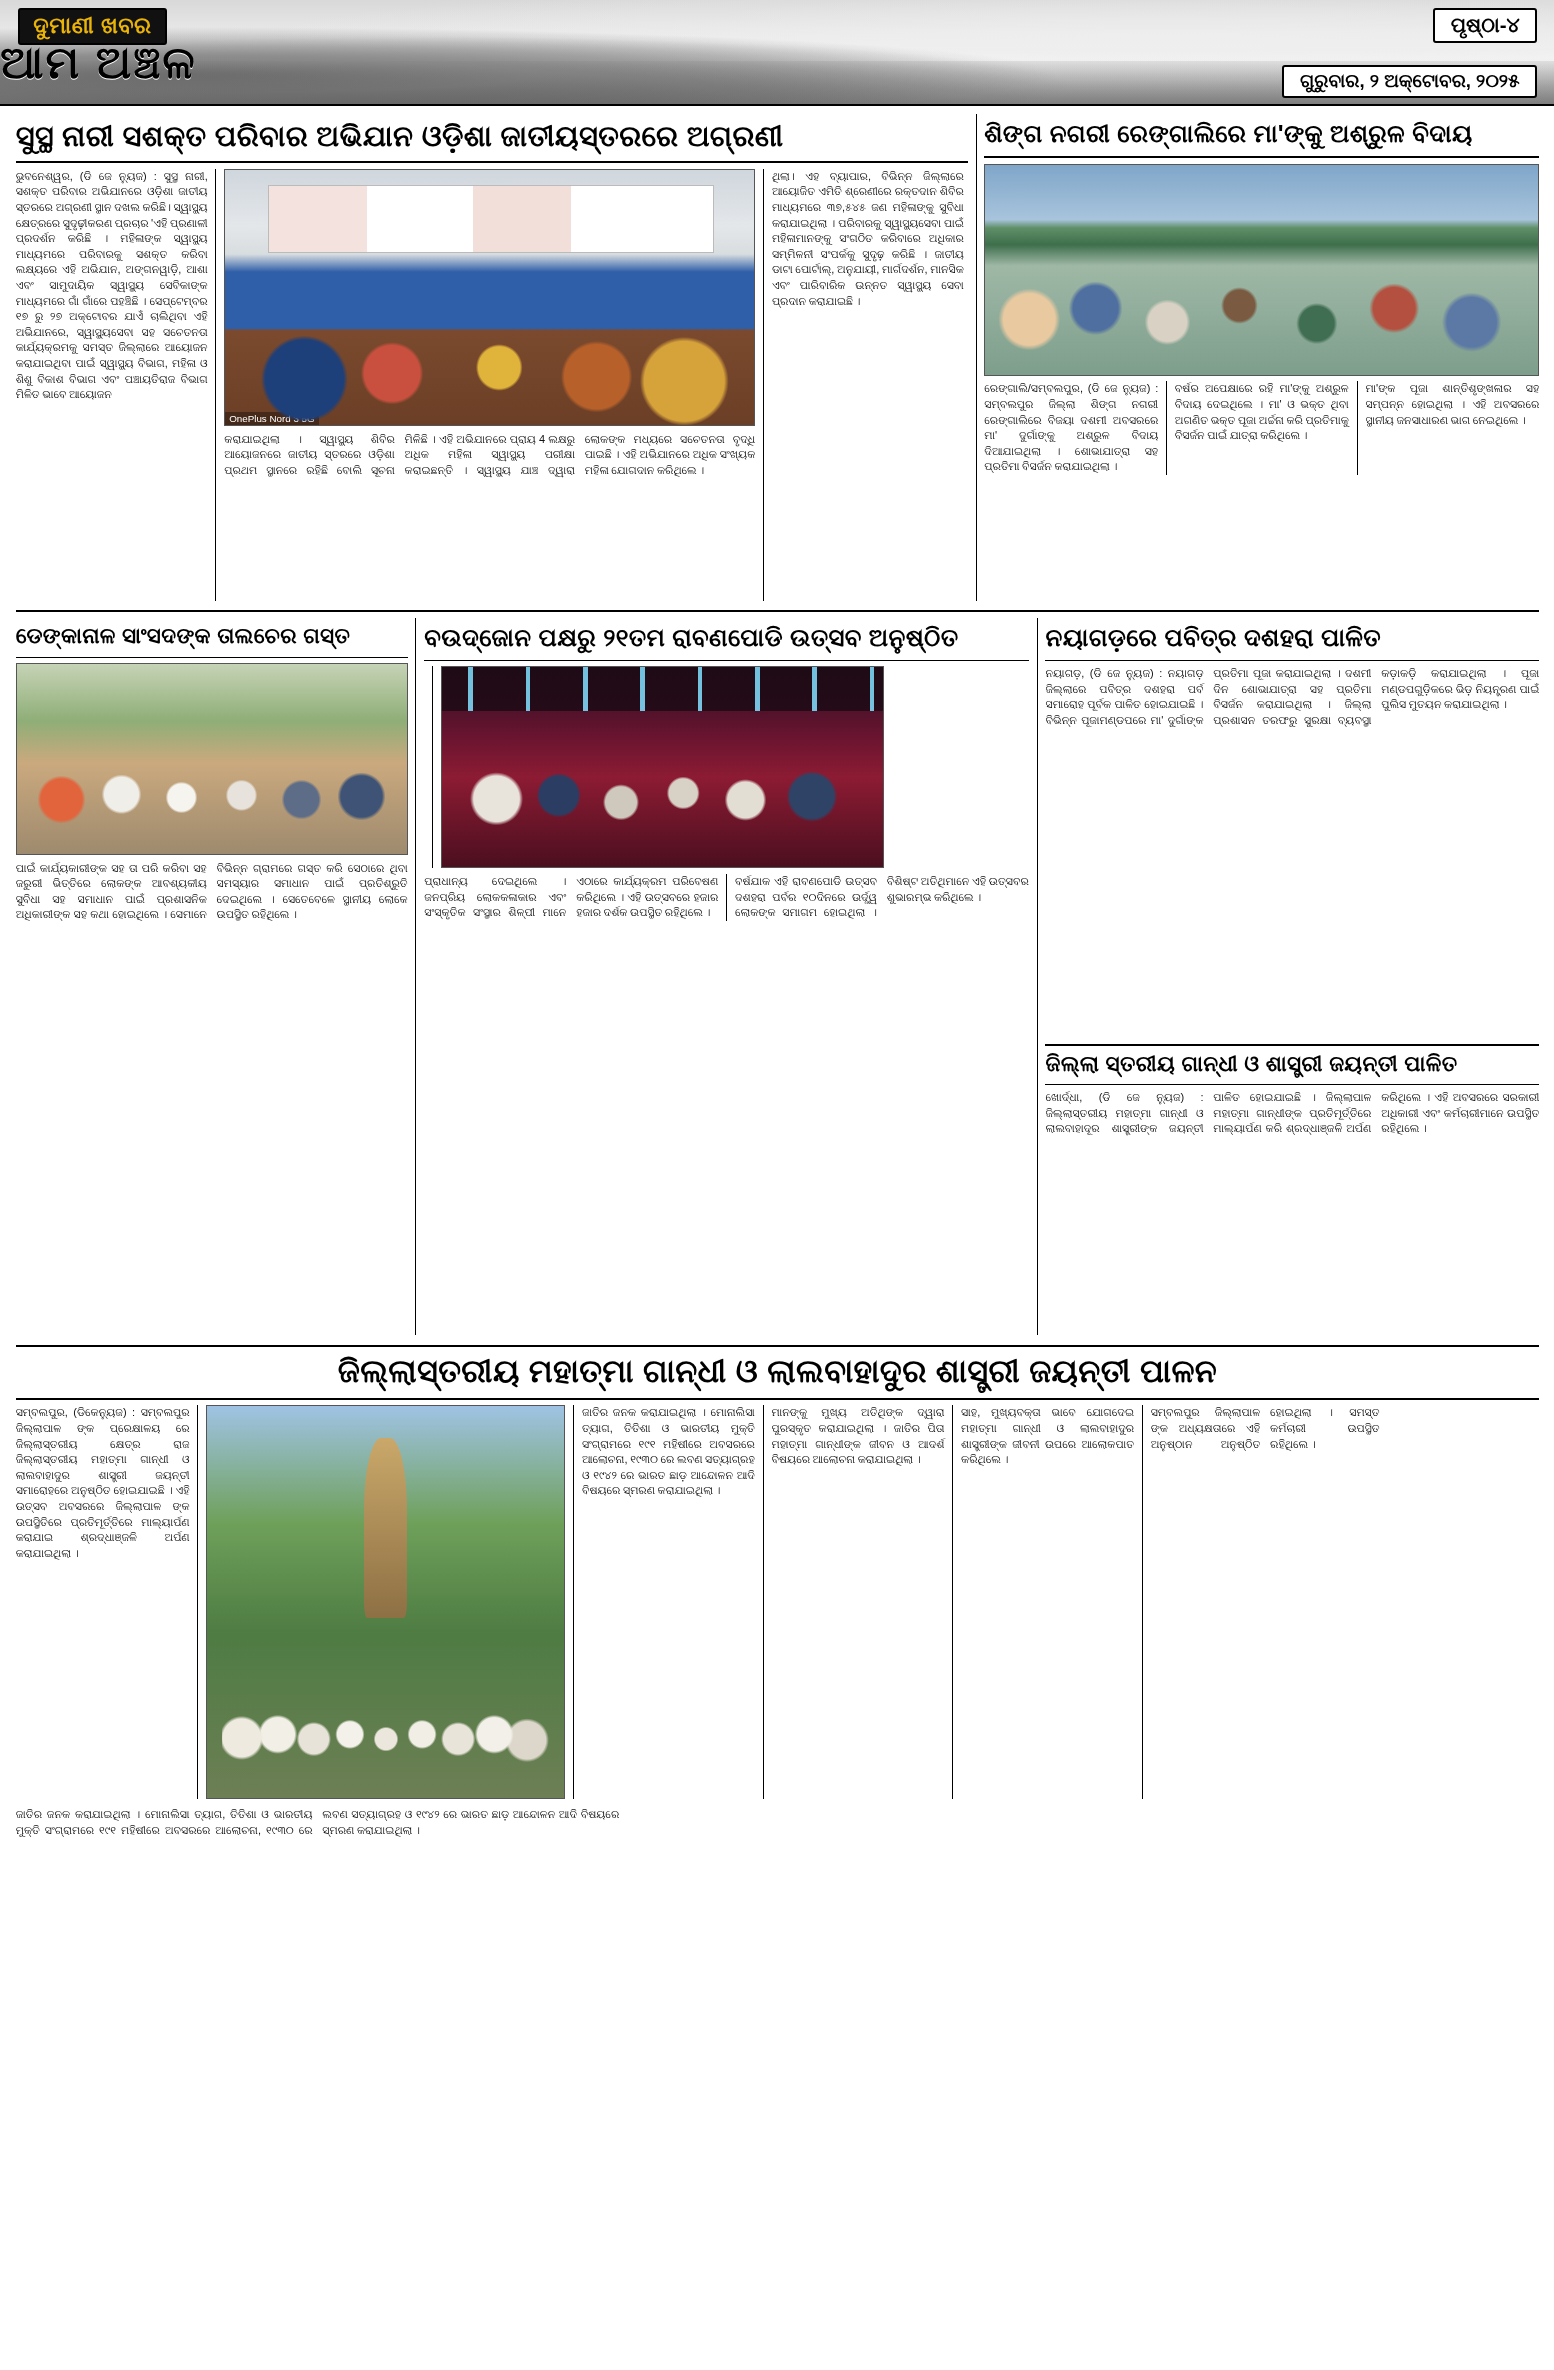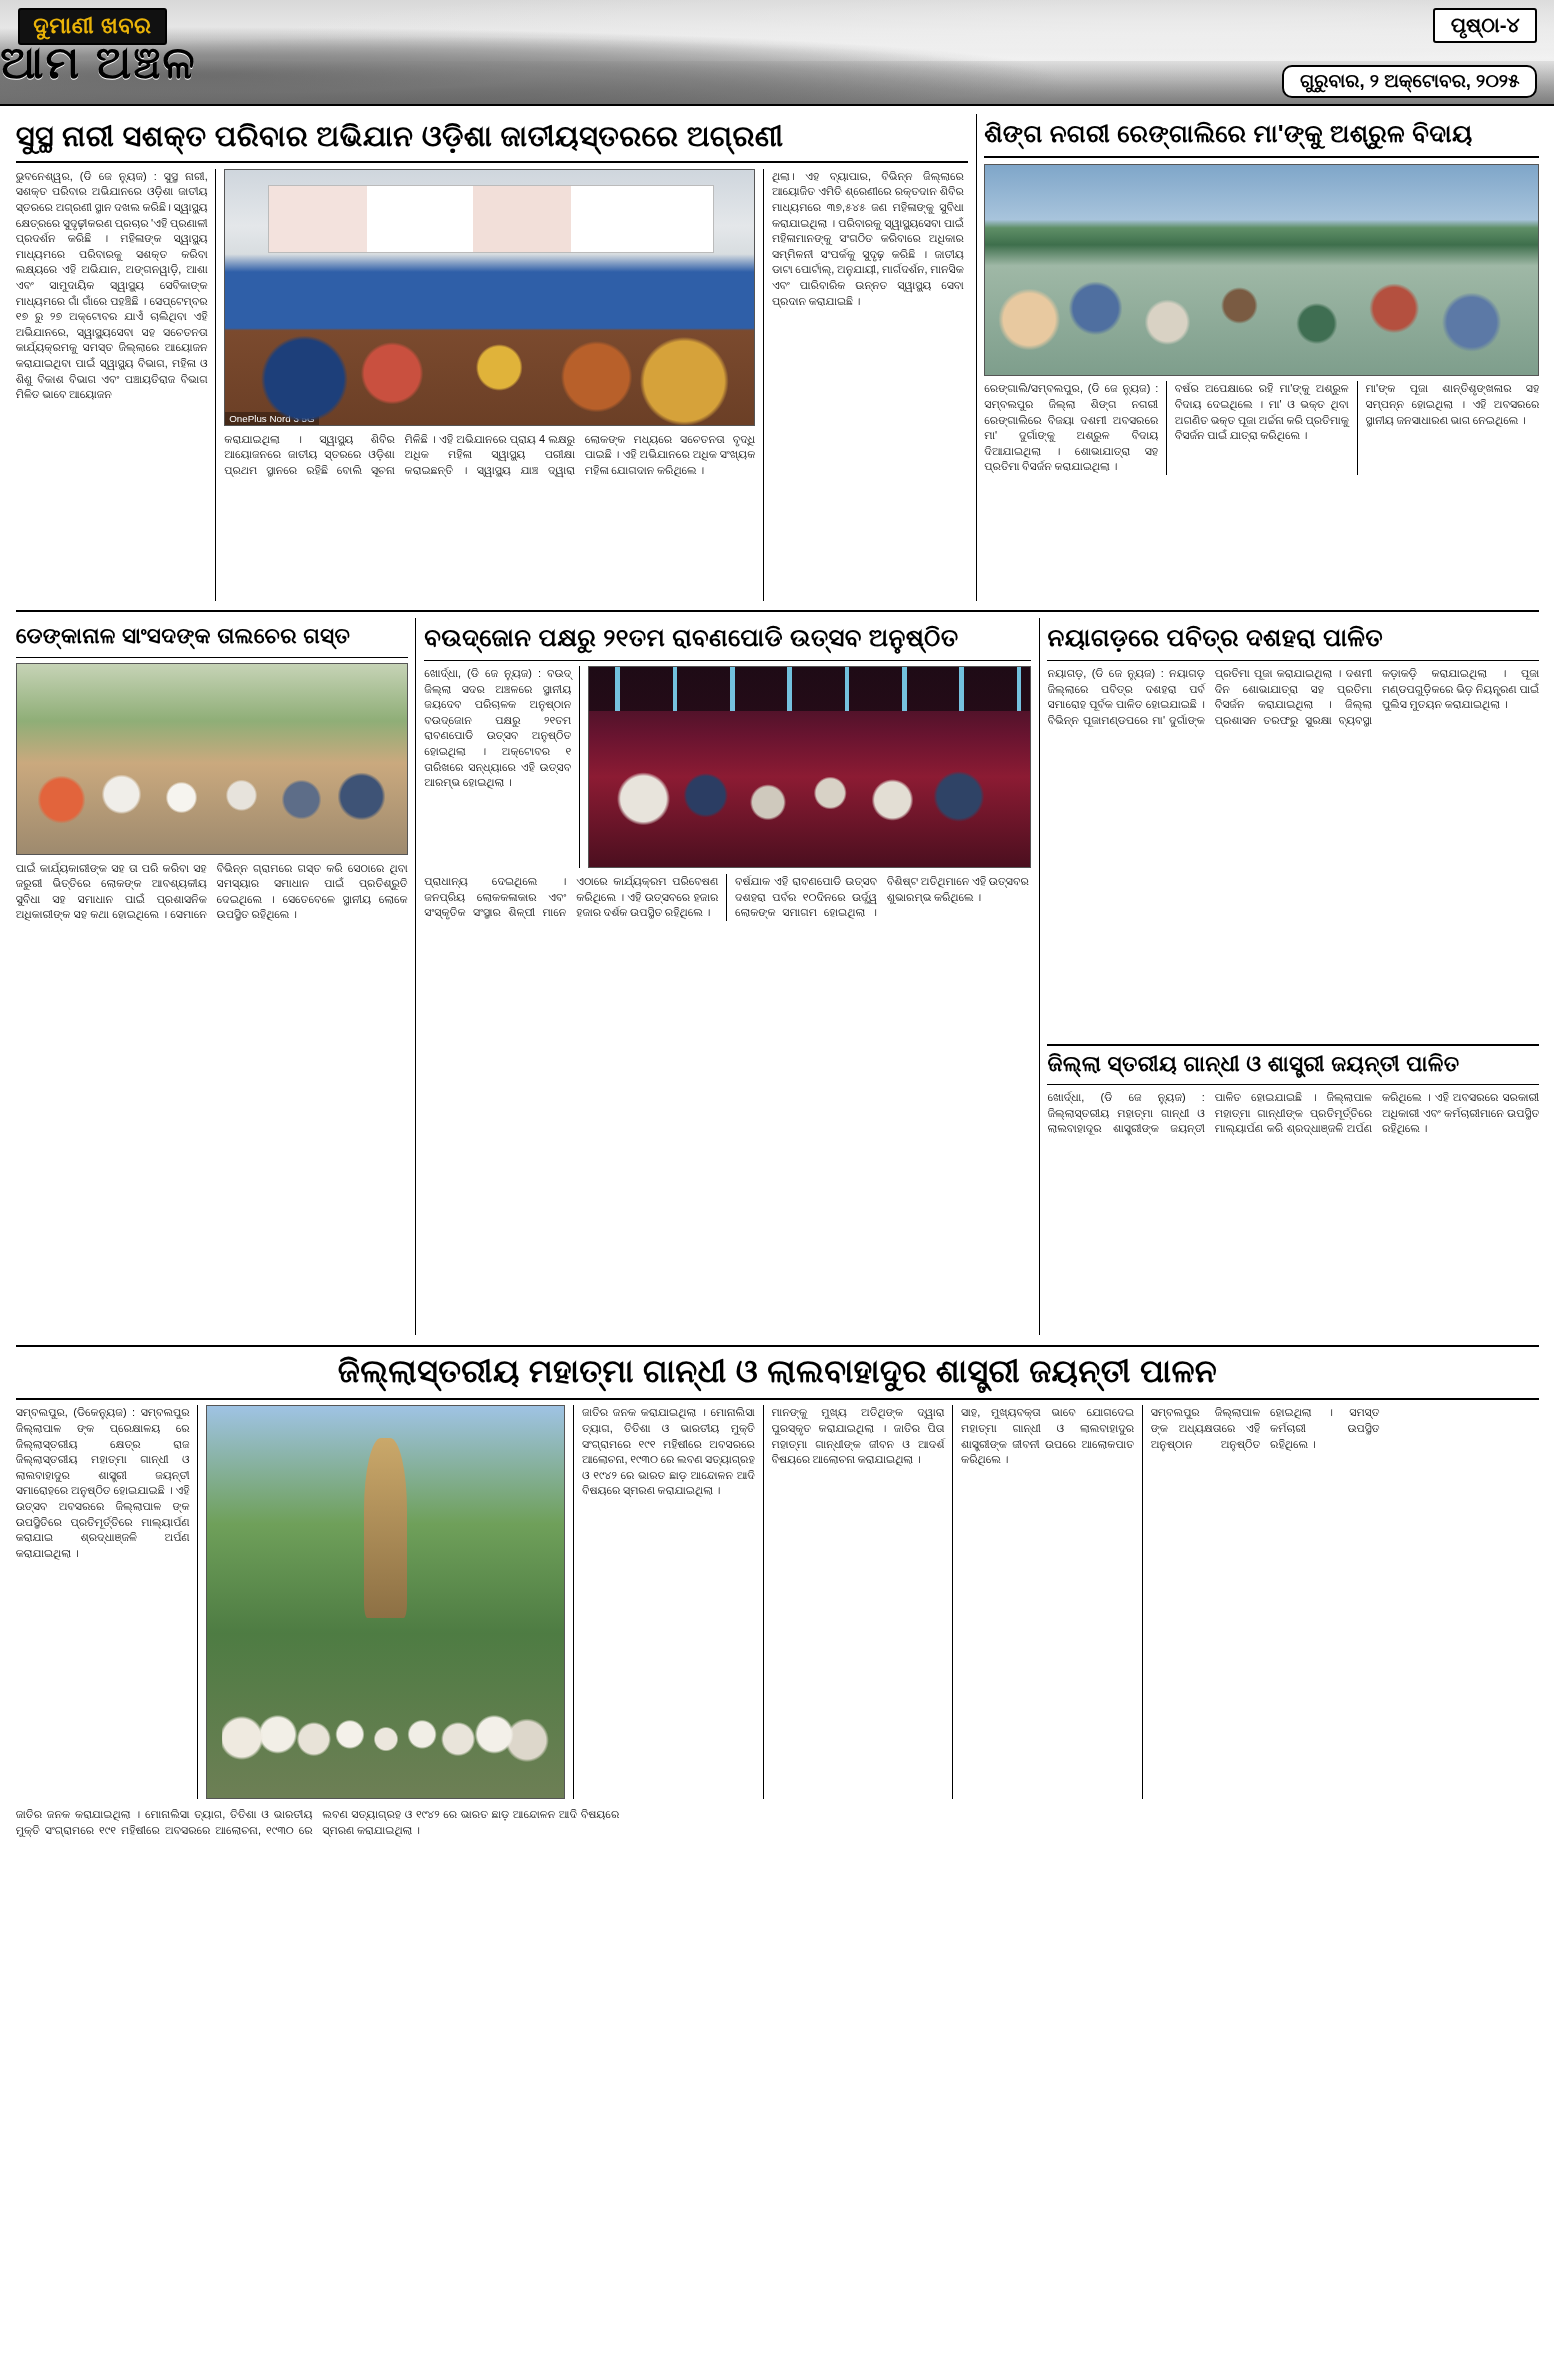--- a/index.html
+++ b/index.html
@@ -47,21 +47,21 @@
   }
   .masthead-title {
     position:absolute; left:0; right:0; top:37px;
     text-align:left; font-size:45px; font-weight:bold;
     color:#000; letter-spacing:2px;
     text-shadow:0 1px 0 #fff;
   }
   .date-box {
     position:absolute; right:17.6px; bottom:5.9px;
     padding:2.9px 15.7px 3.9px 15.7px;
-    background:#fff; border:2px solid #000; border-radius:10px;
+    background:#fff; border:2px solid #000; border-radius:3px;
     font-size:18.6px; font-weight:bold;text-align:center;
   }
 
   
   .rule { border-top:2px solid #000; margin:5.9px 0; }
   .rule-thin { border-top:1px solid #000; margin:4.9px 0; }
 
   .headline {
     font-size:29px; font-weight:bold; line-height:1.15;
     margin:5.9px 0 7.8px 0; letter-spacing:0.3px;
@@ -239,21 +239,20 @@
         <div class="photo ph-street" style="width:392px;height:192px;margin-top:3.9px;"></div>
         <div class="body-txt cols2" style="margin-top:5.9px;height:369px;overflow:hidden;">ପାଇଁ କାର୍ଯ୍ୟକାରୀଙ୍କ ସହ ତା ପରି କରିବା ସହ ଜରୁରୀ ଭିତ୍ତିରେ ଲୋକଙ୍କ ଆବଶ୍ୟକୀୟ ସୁବିଧା ସହ ସମାଧାନ ପାଇଁ ପ୍ରଶାସନିକ ଅଧିକାରୀଙ୍କ ସହ କଥା ହୋଇଥିଲେ । ସେମାନେ ବିଭିନ୍ନ ଗ୍ରାମରେ ଗସ୍ତ କରି ସେଠାରେ ଥିବା ସମସ୍ୟାର ସମାଧାନ ପାଇଁ ପ୍ରତିଶ୍ରୁତି ଦେଇଥିଲେ । ସେତେବେଳେ ସ୍ଥାନୀୟ ଲୋକେ ଉପସ୍ଥିତ ରହିଥିଲେ ।</div>
       </div>
 
       <div class="sep-v"></div>
 
       <div style="width:608px;">
         <div class="headline mid">ବଉଦ୍‌ଜୋନ ପକ୍ଷରୁ ୨୧ତମ ରାବଣପୋଡି ଉତ୍ସବ ଅନୁଷ୍ଠିତ</div>
         <div class="rule-thin"></div>
         <div class="row">
-          <div style="width:147px;" class="body-txt">ଖୋର୍ଦ୍ଧା, (ଡି ଜେ ନ୍ୟୁଜ) : ବଉଦ୍‌ ଜିଲ୍ଲା ସଦର ଅଞ୍ଚଳରେ ସ୍ଥାନୀୟ ଜୟଦେବ ପରିଚାଳକ ଅନୁଷ୍ଠାନ ବଉଦ୍‌ଜୋନ ପକ୍ଷରୁ ୨୧ତମ ରାବଣପୋଡି ଉତ୍ସବ ଅନୁଷ୍ଠିତ ହୋଇଥିଲା । ଅକ୍ଟୋବର ୧ ତାରିଖରେ ସନ୍ଧ୍ୟାରେ ଏହି ଉତ୍ସବ ଆରମ୍ଭ ହୋଇଥିଲା ।</div>
           <div class="sep-v"></div>
           <div class="photo ph-stage" style="width:443px;height:202px;"></div>
         </div>
         <div class="row" style="margin-top:5.9px;">
           <div style="width:294px;" class="body-txt cols2">ପ୍ରାଧାନ୍ୟ ଦେଇଥିଲେ । ଜନପ୍ରିୟ ଲୋକକଳାକାର ଏବଂ ସଂସ୍କୃତିକ ସଂସ୍ଥାର ଶିଳ୍ପୀ ମାନେ ଏଠାରେ କାର୍ଯ୍ୟକ୍ରମ ପରିବେଷଣ କରିଥିଲେ । ଏହି ଉତ୍ସବରେ ହଜାର ହଜାର ଦର୍ଶକ ଉପସ୍ଥିତ ରହିଥିଲେ ।</div>
           <div class="sep-v"></div>
           <div style="width:294px;" class="body-txt cols2">ବର୍ଷଯାକ ଏହି ରାବଣପୋଡି ଉତ୍ସବ ଦଶହରା ପର୍ବର ୧୦ଦିନରେ ଉର୍ଦ୍ଧ୍ୱ ଲୋକଙ୍କ ସମାଗମ ହୋଇଥିଲା । ବିଶିଷ୍ଟ ଅତିଥିମାନେ ଏହି ଉତ୍ସବର ଶୁଭାରମ୍ଭ କରିଥିଲେ ।</div>
         </div>
       </div>
 

